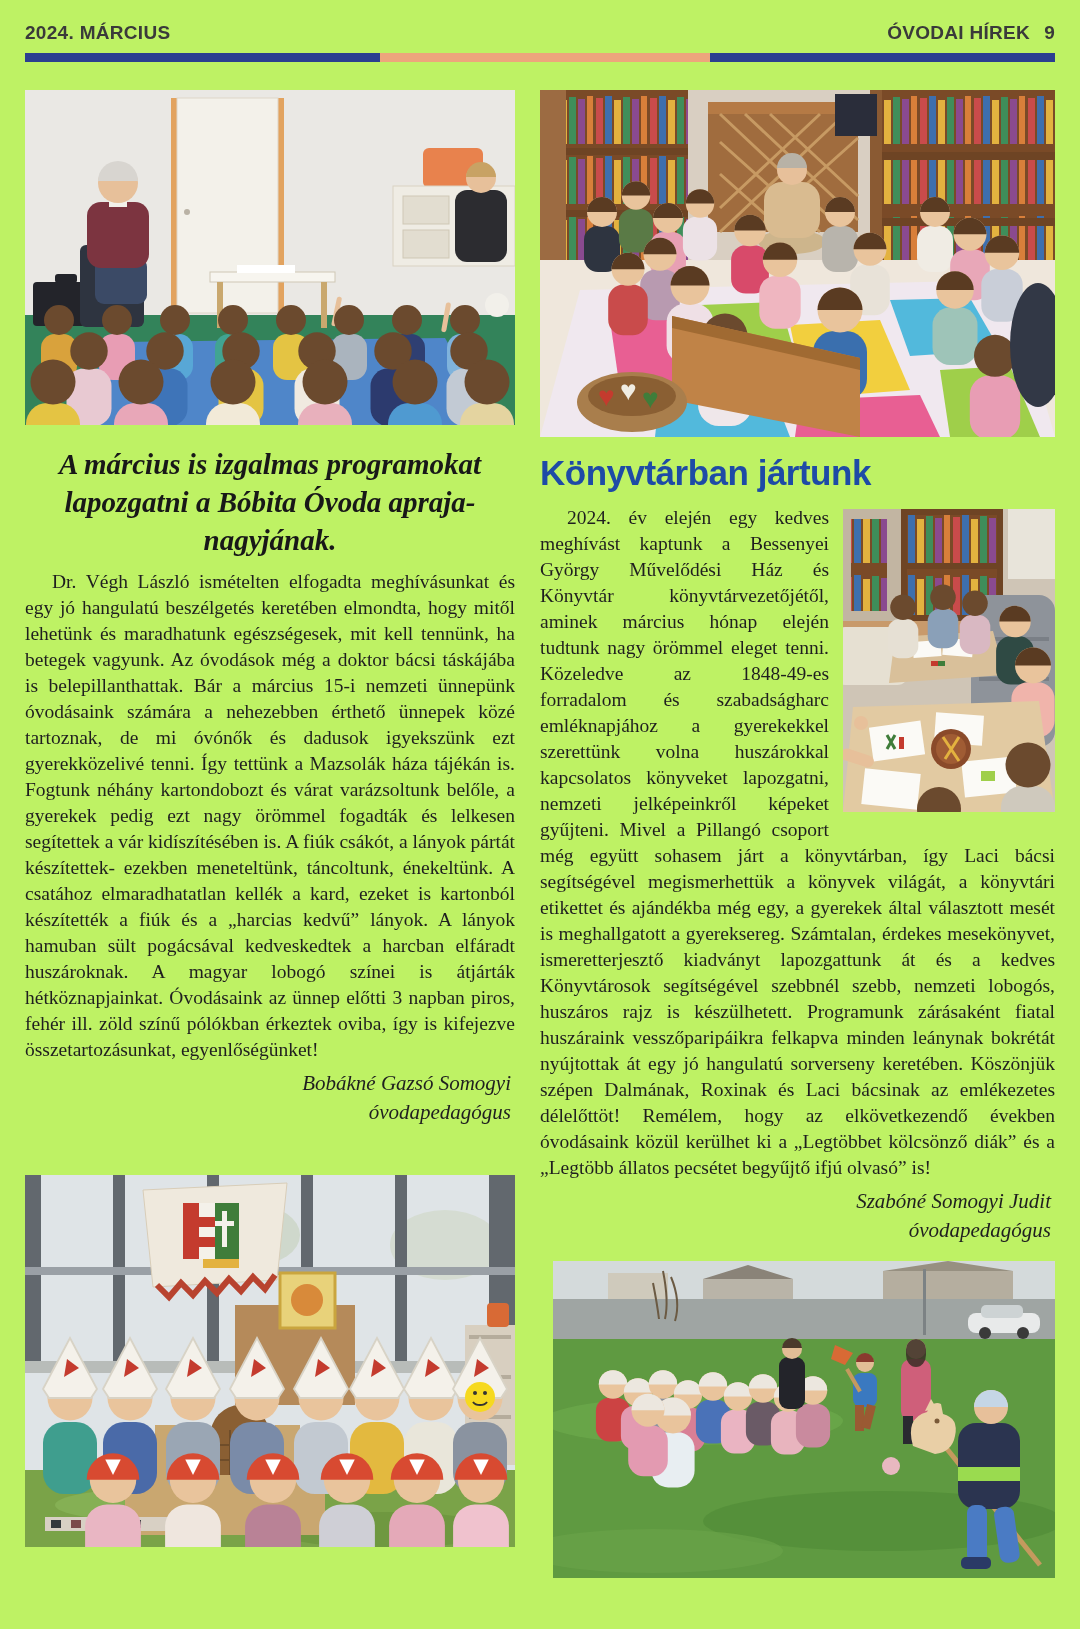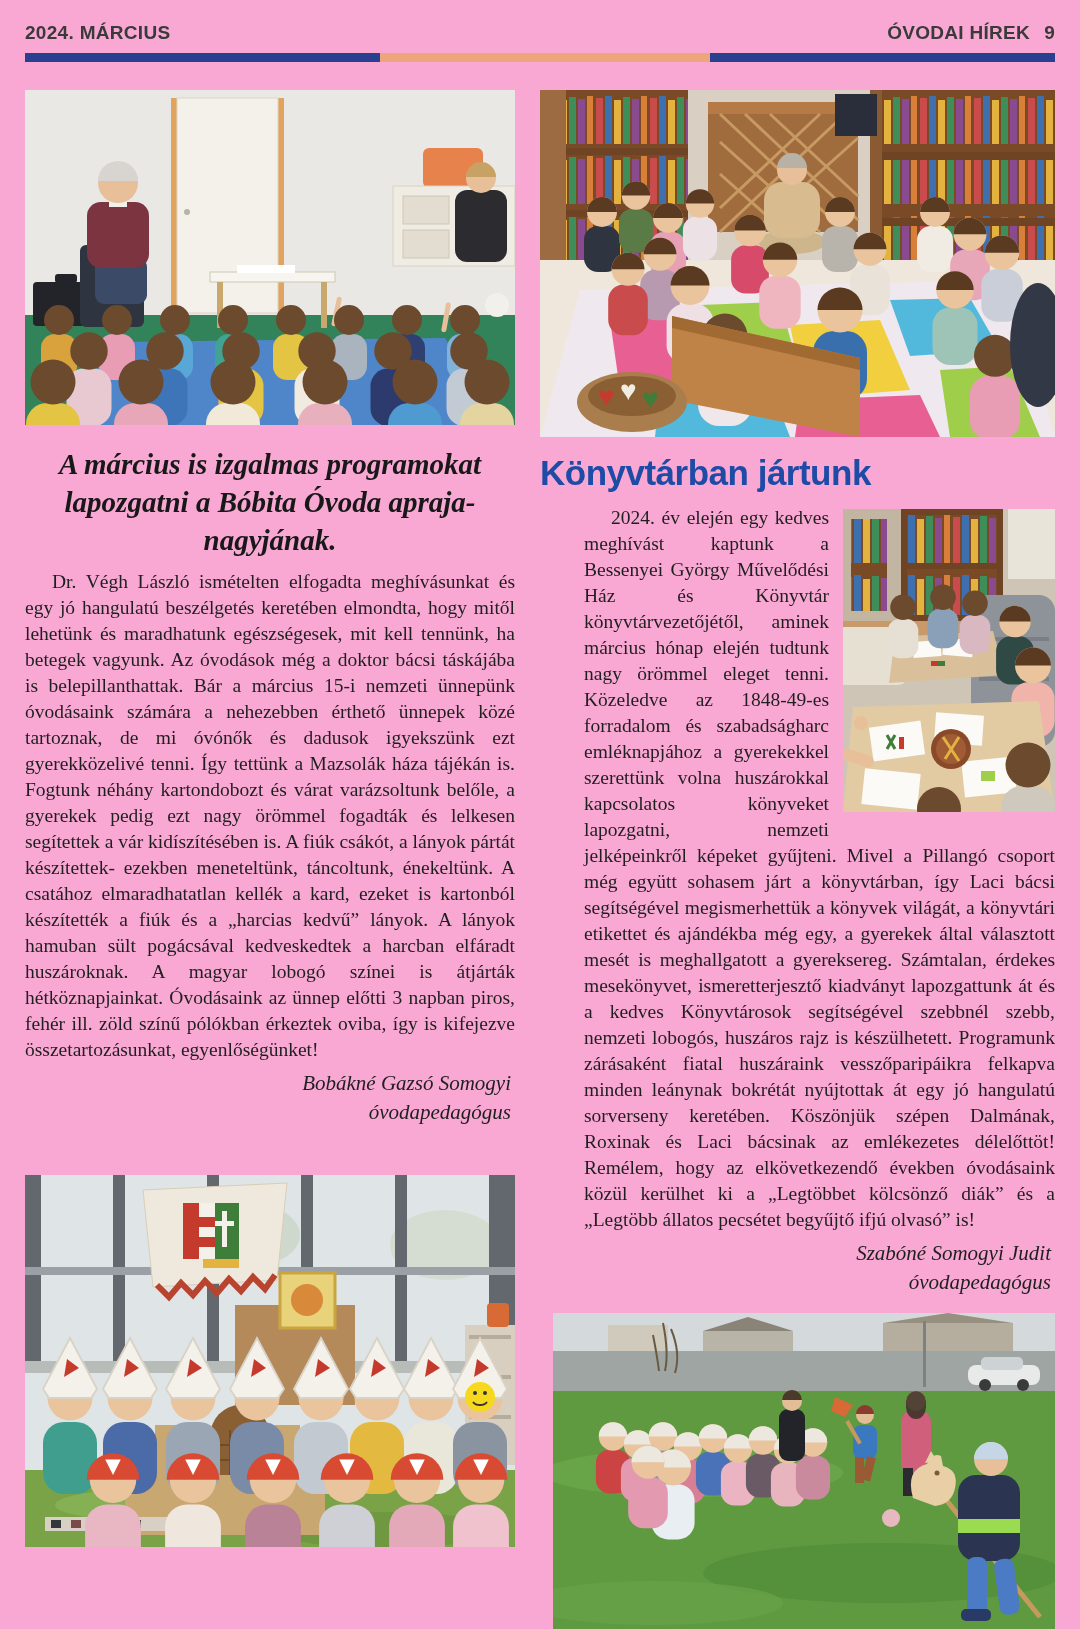--- a/index.html
+++ b/index.html
@@ -1,17 +1,17 @@
 <!DOCTYPE html>
 <html><head>
 <meta charset="utf-8">
 <style>
   html,body{margin:0;padding:0;background:#ffffff;}
   .page{position:relative;width:1080px;height:1629px;box-sizing:border-box;
-        padding:0 25px;overflow:hidden;background:#f9a8d4;
+        padding:0 25px;overflow:hidden;background:#bef264;
         font-family:"Liberation Serif",serif;color:#1f1f1f;}
   
   .hdr{display:flex;justify-content:space-between;align-items:baseline;
        padding-top:22px;font-family:"Liberation Sans",sans-serif;
        font-size:19px;font-weight:600;color:#3a3a3a;letter-spacing:.3px;}
   .hdr .pg{margin-left:14px;}
   .rule{height:9px;margin-top:9px;
         background:linear-gradient(90deg,#2b3f90 0 34.5%,#eda57c 34.5% 66.5%,#2b3f90 66.5% 100%);}
   
   .cols{display:flex;gap:25px;margin-top:28px;}
@@ -26,21 +26,21 @@
   .ph5{width:502px;height:317px;margin:16px 0 0 13px;}
   .title{font-size:29px;line-height:38px;font-weight:bold;font-style:italic;
          text-align:center;margin:20px 4px 10px 4px;color:#181818;}
   .headline{font-family:"Liberation Sans",sans-serif;font-weight:bold;
             font-size:35px;line-height:40px;color:#1e4ba6;
             margin:16px 0 12px 0;letter-spacing:-.5px;}
   .body{font-size:19.5px;line-height:26px;text-align:justify;
         text-indent:27px;margin:0;}
   .sig{font-style:italic;font-size:21px;line-height:29px;text-align:right;
        margin-top:6px;padding-right:4px;}
-  .bwrap{overflow:visible;margin-left:44px;}
+  .bwrap{overflow:visible;}
 </style>
 </head>
 <body>
 
 <svg width="0" height="0" style="position:absolute" aria-hidden="true">
 <defs>
   <pattern id="books" width="54" height="60" patternUnits="userSpaceOnUse">
     <rect width="54" height="60" fill="#7a4a27"></rect>
     <rect x="2" y="8" width="7" height="46" fill="#c94b4b"></rect>
     <rect x="11" y="6" width="7" height="48" fill="#3e6fae"></rect>

